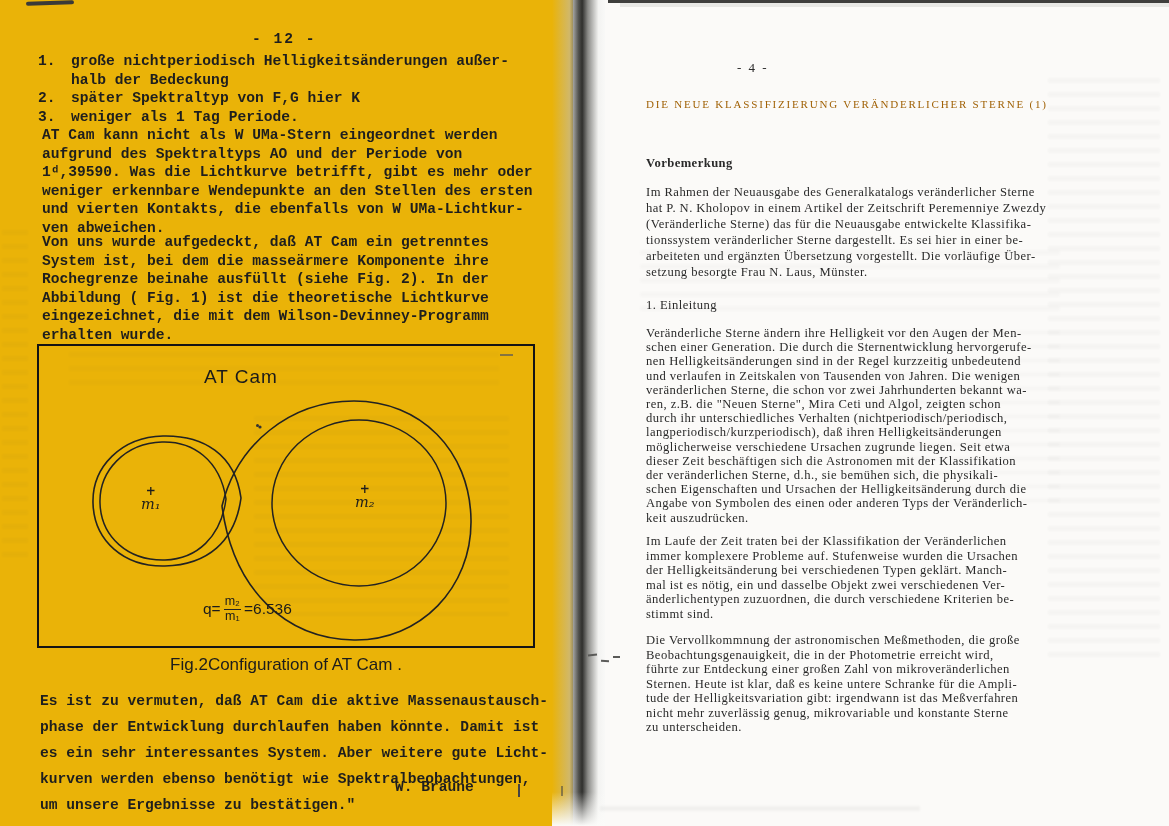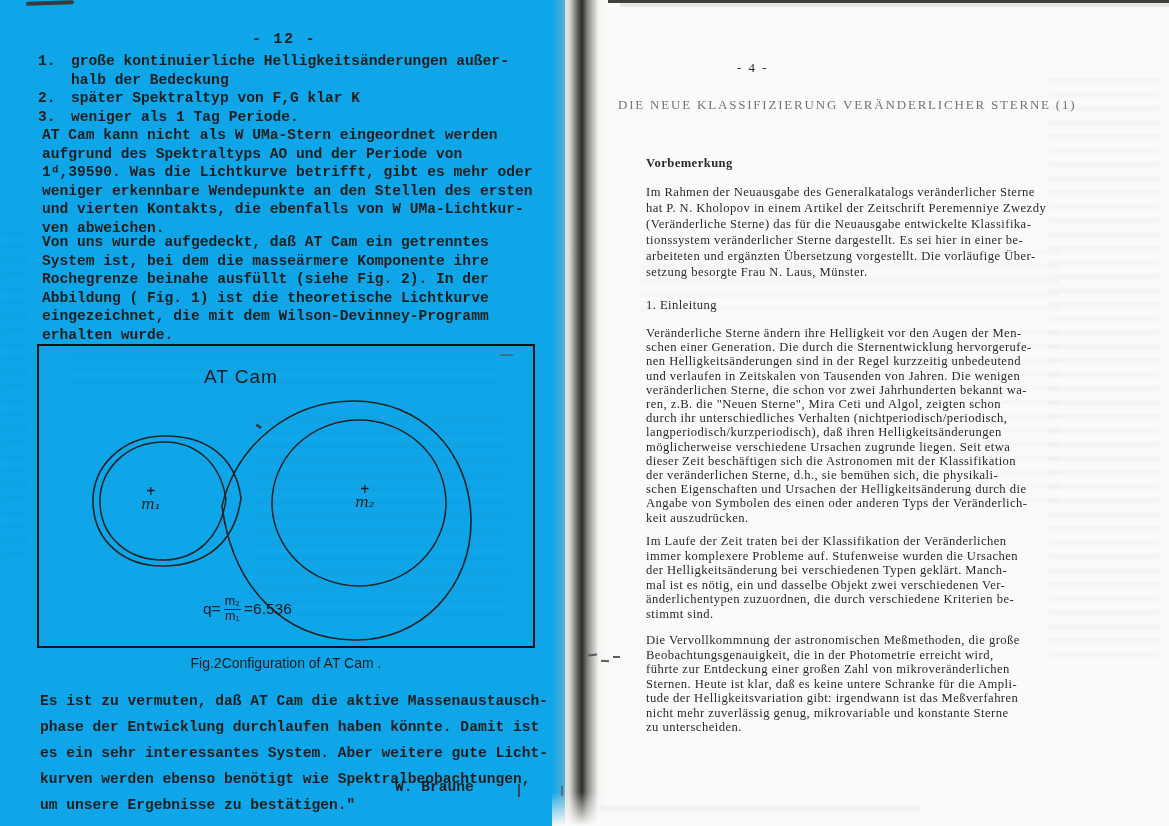--- a/index.html
+++ b/index.html
@@ -12,21 +12,21 @@
   .mono {
     font-family:"Liberation Mono","DejaVu Sans Mono",monospace;
     font-weight:700; color:#1e1e1e; font-size:14.6px; line-height:18.5px;
   }
   .serif {
     font-family:"Liberation Serif","DejaVu Serif",serif;
     color:#2a2a2a; font-size:12.6px; line-height:15.6px; letter-spacing:.45px;
   }
   .lines { white-space:pre-line; }
   
-  .left-page { left:0; top:0; width:565px; height:826px; background:#0ea5e9; }
+  .left-page { left:0; top:0; width:565px; height:826px; background:#eab308;padding-left:8px; }
   .pageno-l { left:252px; top:30px; letter-spacing:2px; }
   .list { left:38px; top:52px; }
   .list-row { display:flex; align-items:flex-start; }
   .list-row .num { width:33px; flex:none; }
   .para1 { left:42px; top:126px; }
   .para2 { left:42px; top:233px; }
   .para3 { left:40px; top:688px; line-height:26px; }
   .signature { left:395px; top:778px; }
   
   .figbox { left:37px; top:344px; width:494px; height:300px; border:2.4px solid #141414; background:transparent; }
@@ -35,33 +35,33 @@
   .mass-label { display:flex; flex-direction:column; align-items:center;
     font-family:"DejaVu Serif",serif; font-style:italic; font-size:14.5px;
     color:#1c1c1c; line-height:1; }
   .mass-label .plus { font-style:normal; font-size:12px; font-weight:700; margin-bottom:0px; }
   .q-formula { left:164px; top:249px; display:flex; align-items:center; gap:3px;
     font-size:15.5px; color:#1b1b1b; }
   .frac { display:inline-flex; flex-direction:column; align-items:center;
     font-size:12.5px; line-height:1.1; }
   .frac .fnum { border-bottom:1.5px solid #222; padding:0 1px; }
   .caption { left:37px; top:655px; width:498px; display:flex; justify-content:center;
-    font-size:14px; color:#1c1c1c; }
+    font-size:17px; color:#1c1c1c; }
   
   .gutter { left:552px; top:0; width:58px; height:826px;
     background:linear-gradient(90deg, rgba(205,205,202,0) 0%, rgba(188,188,185,.55) 30%,
       #50504d 46%, #2f2f2d 52%, #8b8b88 62%, rgba(224,224,221,.35) 80%, rgba(250,250,248,0) 100%); }
   .gutter::after { content:""; position:absolute; left:0; bottom:0; width:100%; height:34px;
     background:linear-gradient(180deg, rgba(251,251,249,0), #fbfbf9); }
   
   .right-page { left:605px; top:0; width:564px; height:826px; background:#fbfaf8; }
   .top-line { left:608px; top:0; width:561px; height:2.5px; background:#3f3f3d; }
   .top-line2 { left:620px; top:3px; width:549px; height:4px; background:#dcdcd8; opacity:.6; }
   .pageno-r { left:737px; top:60px; font-size:13px; letter-spacing:2px; }
-  .title-r { left:618px; top:97px; font-size:13px; letter-spacing:1.8px; color:#737373; }
+  .title-r { left:646px; top:97px; font-size:11px; letter-spacing:1.8px; color:#a16207; }
   .byline-r { left:648px; top:124px; font-weight:700; letter-spacing:.6px; }
   .head-vor { left:646px; top:156px; font-weight:700; }
   .rpara1 { left:646px; top:184px; line-height:16px; }
   .head-ein { left:646px; top:298px; }
   .rpara2 { left:646px; top:326px; line-height:14.2px; }
   .rpara3 { left:646px; top:534px; line-height:14.5px; }
   .rpara4 { left:646px; top:633px; line-height:14.5px; }
   
   .ghost { position:absolute; pointer-events:none;
     background:repeating-linear-gradient(180deg, rgba(70,70,70,.55) 0px, rgba(70,70,70,.55) 5px,
@@ -79,26 +79,26 @@
 
 <div id="scan">
 
   <div class="abs left-page">
 
     <div class="abs mono pageno-l">- 12 -</div>
 
     <div class="abs mono list">
       <div class="list-row">
         <span class="num">1.</span>
-        <span class="lines">große kontinuierliche Helligkeitsänderungen außer-
+        <span class="lines">große nichtperiodisch Helligkeitsänderungen außer-
 halb der Bedeckung</span>
       </div>
       <div class="list-row">
         <span class="num">2.</span>
-        <span class="lines">später Spektraltyp von F,G klar K</span>
+        <span class="lines">später Spektraltyp von F,G hier K</span>
       </div>
       <div class="list-row">
         <span class="num">3.</span>
         <span class="lines">weniger als 1 Tag Periode.</span>
       </div>
     </div>
 
     <div class="abs mono lines para1">AT Cam kann nicht als W UMa-Stern eingeordnet werden
 aufgrund des Spektraltyps AO und der Periode von
 1ᵈ,39590. Was die Lichtkurve betrifft, gibt es mehr oder

